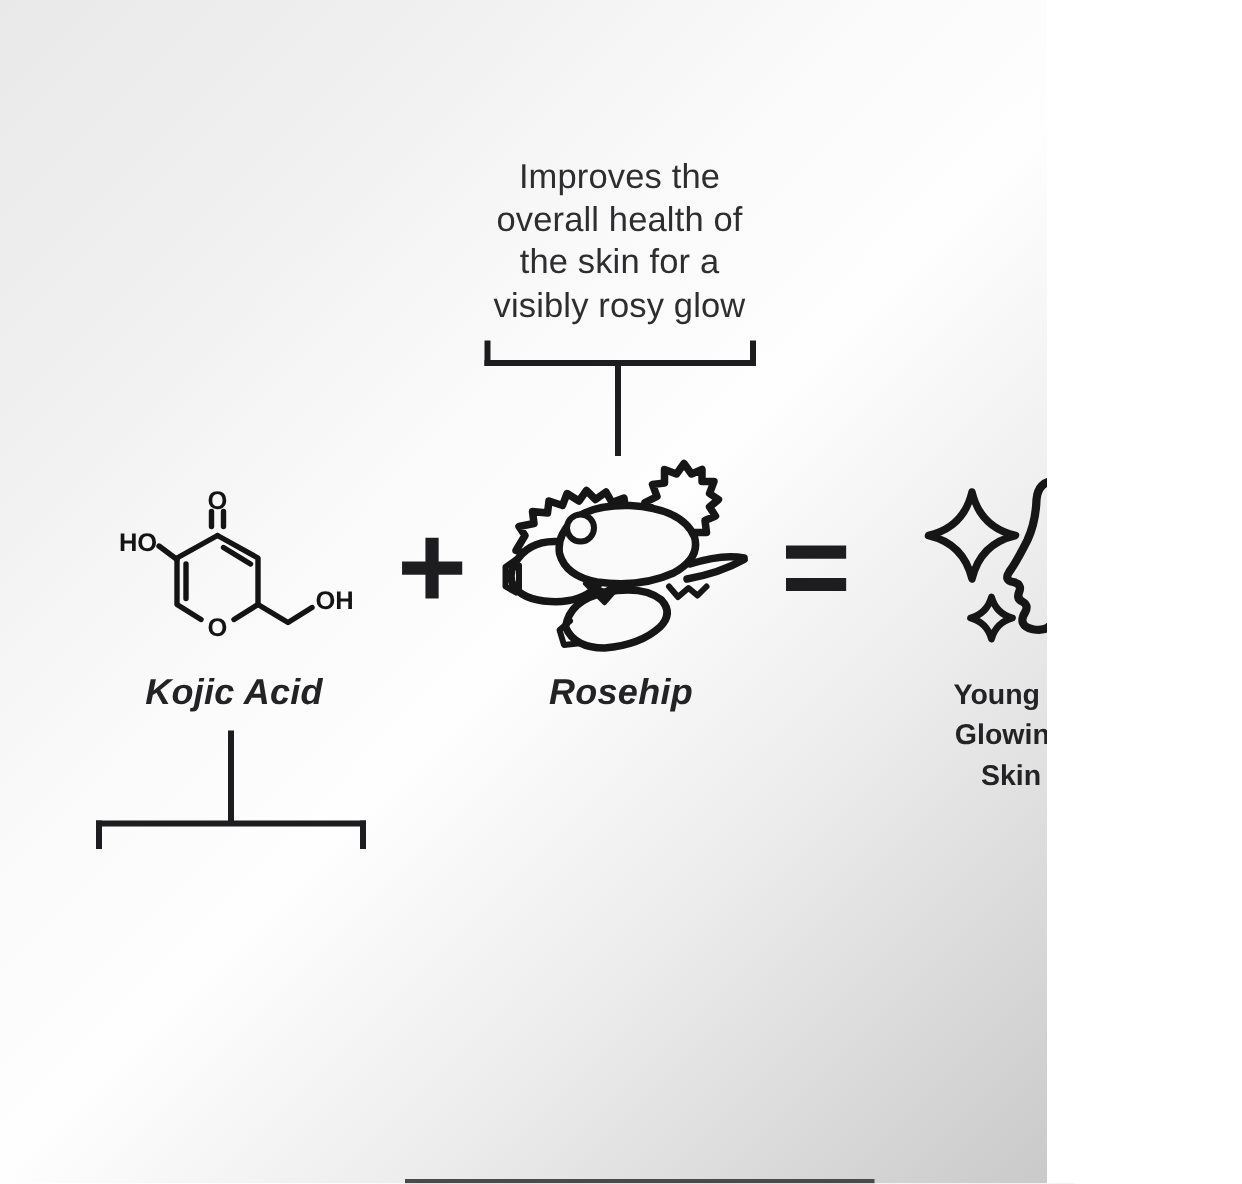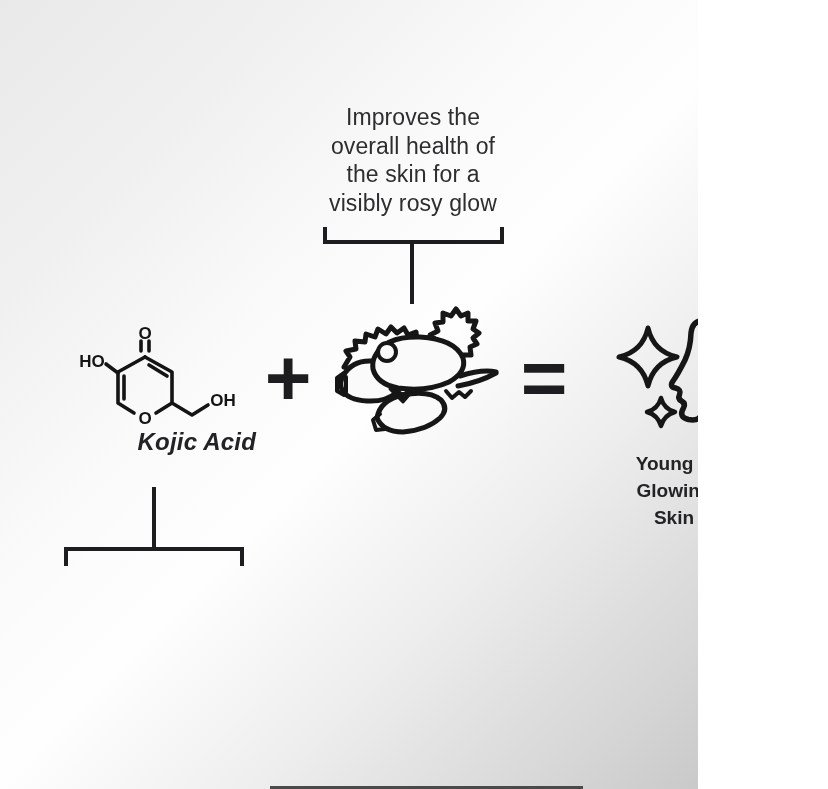--- a/index.html
+++ b/index.html
@@ -102,21 +102,22 @@
 
   <div class="icon-box" style="left:603px;top:310px;width:145px;height:130px;">
     <svg width="145" height="130" viewBox="0 0 145 130" fill="none" stroke="#161616" stroke-linecap="round" stroke-linejoin="round">
       <path stroke-width="5" d="M 45 18 Q 50.5 41.5 74 47 Q 50.5 52.5 45 76 Q 39.5 52.5 16 47 Q 39.5 41.5 45 18 Z"></path>
       <path stroke-width="4.5" d="M 113 12 Q 116 24 128 27 Q 116 30 113 42 Q 110 30 98 27 Q 110 24 113 12 Z"></path>
       <path stroke-width="4.5" d="M 58 88 Q 61 99 72 102 Q 61 105 58 116 Q 55 105 44 102 Q 55 99 58 88 Z"></path>
       <path stroke-width="5.5" d="M 101 10 Q 89 11 88 23 Q 87.5 38 82 50 Q 75 64 70 71 Q 66 77 72.5 78 Q 78.5 79.5 76.5 84.5 Q 74.5 89 78.5 91 Q 83 93.5 80.5 98 Q 75 107 85.5 109.5 Q 96 111.5 99 104"></path>
     </svg>
   </div>
 
-  <div class="ing-label" style="left:56px;top:428px;width:200px;text-align:right;">Kojic Acid</div>
+  <div class="ing-label" style="left:56px;top:448px;width:200px;">Kojic Acid</div>
+  <div class="ing-label" style="left:314px;top:448px;width:200px;">Rosehip</div>
   <div class="result-label" style="left:574px;top:450px;width:200px;">Young &amp;
 Glowing
 Skin</div>
 
   <div>
     <div class="bracket-part" style="left:152px;top:487px;width:4px;height:62px;"></div>
     <div class="bracket-part" style="left:64px;top:547px;width:180px;height:4px;"></div>
     <div class="bracket-part" style="left:64px;top:547px;width:4px;height:19px;"></div>
     <div class="bracket-part" style="left:240px;top:547px;width:4px;height:19px;"></div>
   </div>

